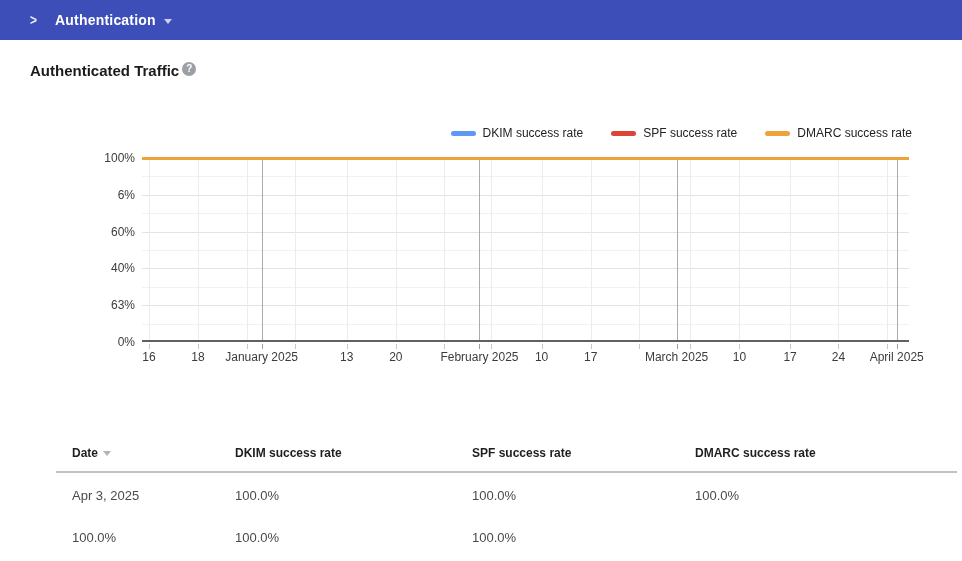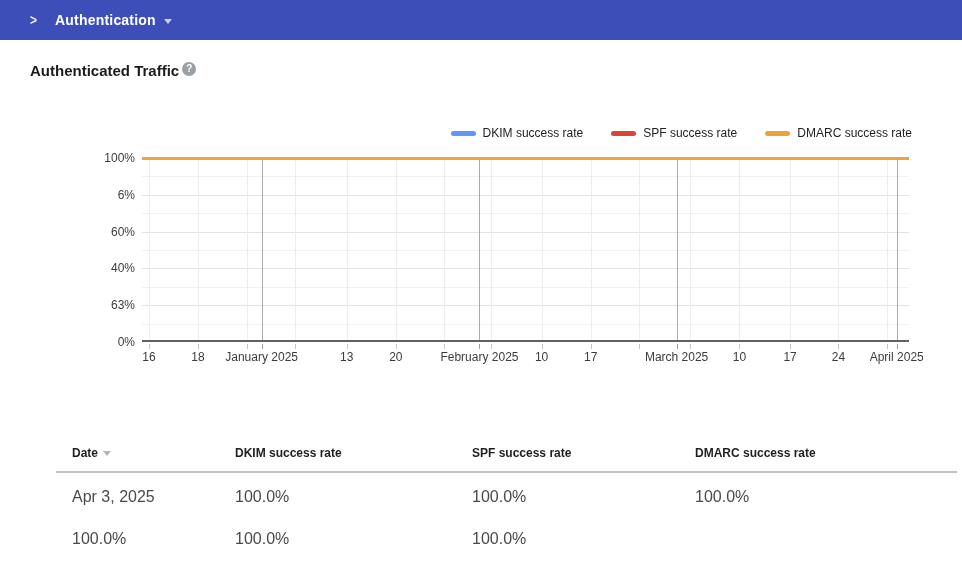--- a/index.html
+++ b/index.html
@@ -59,21 +59,21 @@
   .t-head { font-size:12px; font-weight:bold; color:#1f1f1f; }
   .t-head .hcell { display:flex; align-items:center; cursor:pointer; }
   .sort-arrow {
     width:0; height:0; margin-left:5px;
     border-left:4px solid transparent; border-right:4px solid transparent;
     border-top:5px solid #b4b4b4;
   }
   .t-divider {
     position:absolute; left:-16px; top:25px; width:901px; height:2px; background:#c2c2c2;
   }
-  .t-row { position:absolute; left:0; width:100%; font-size:16px; color:#4a4a4a; }
+  .t-row { position:absolute; left:0; width:100%; font-size:13px; color:#4a4a4a; }
 </style>
 </head>
 <body>
 
 <div class="topbar" style="background: rgb(62, 78, 184);">
   <span class="crumb-sep">&gt;</span>
   <div class="tb-item">
     <span class="tb-label">Authentication</span>
     <span class="caret"></span>
   </div>

